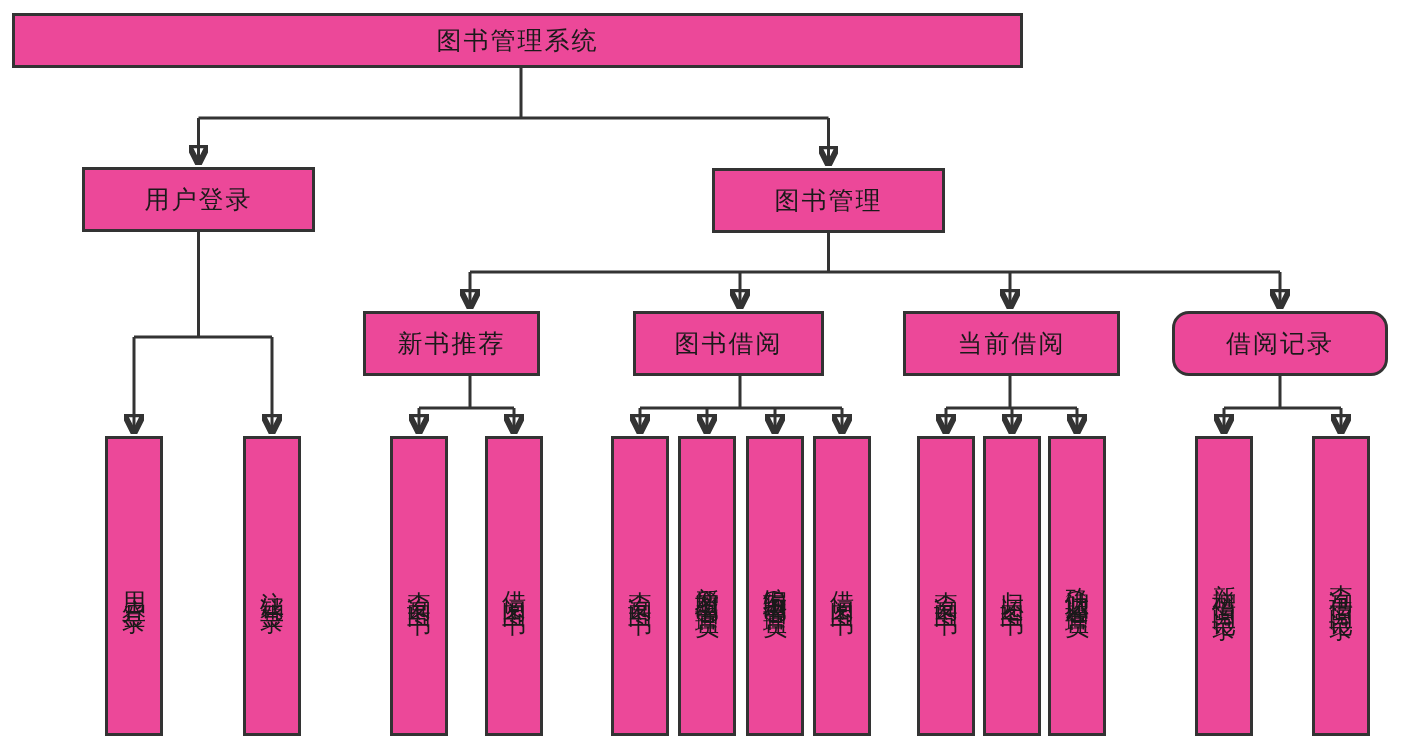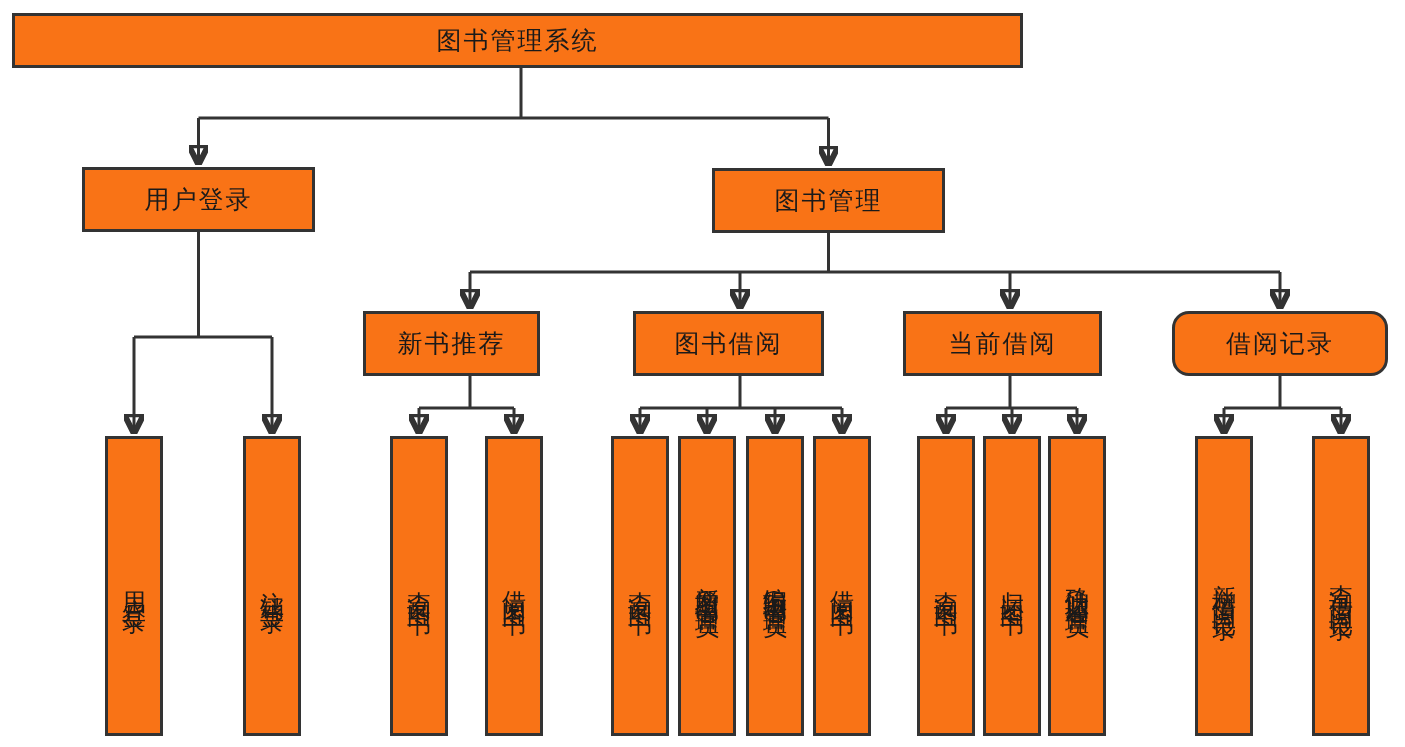--- a/index.html
+++ b/index.html
@@ -22,21 +22,21 @@
   .wires path {
     stroke: var(--line, #333333);
     stroke-width: 3;
     fill: none;
   }
 
   .box {
     position: absolute;
     box-sizing: border-box;
     border: 3px solid var(--line, #333333);
-    background: #f97316;
+    background: #ec4899;
     display: flex;
     align-items: center;
     justify-content: center;
     color: var(--txt, #1a1a1a);
   }
 
   .hbox .label {
     font-size: 25px;
     letter-spacing: 2px;
     white-space: nowrap;
@@ -120,21 +120,21 @@
   <div class="box hbox" style="left:712px; top:168px; width:233px; height:65px;">
     <span class="label">图书管理</span>
   </div>
 
   <div class="box hbox" style="left:363px; top:311px; width:177px; height:65px;">
     <span class="label">新书推荐</span>
   </div>
   <div class="box hbox" style="left:633px; top:311px; width:191px; height:65px;">
     <span class="label">图书借阅</span>
   </div>
-  <div class="box hbox" style="left:903px; top:311px; width:199px; height:65px;">
+  <div class="box hbox" style="left:903px; top:311px; width:217px; height:65px;">
     <span class="label">当前借阅</span>
   </div>
   <div class="box hbox" style="left:1172px; top:311px; width:216px; height:65px;border-radius:17px;">
     <span class="label">借阅记录</span>
   </div>
 
   <div class="box leaf" style="left:105px;">
     <span class="label">用户登录</span>
   </div>
   <div class="box leaf" style="left:243px;">

